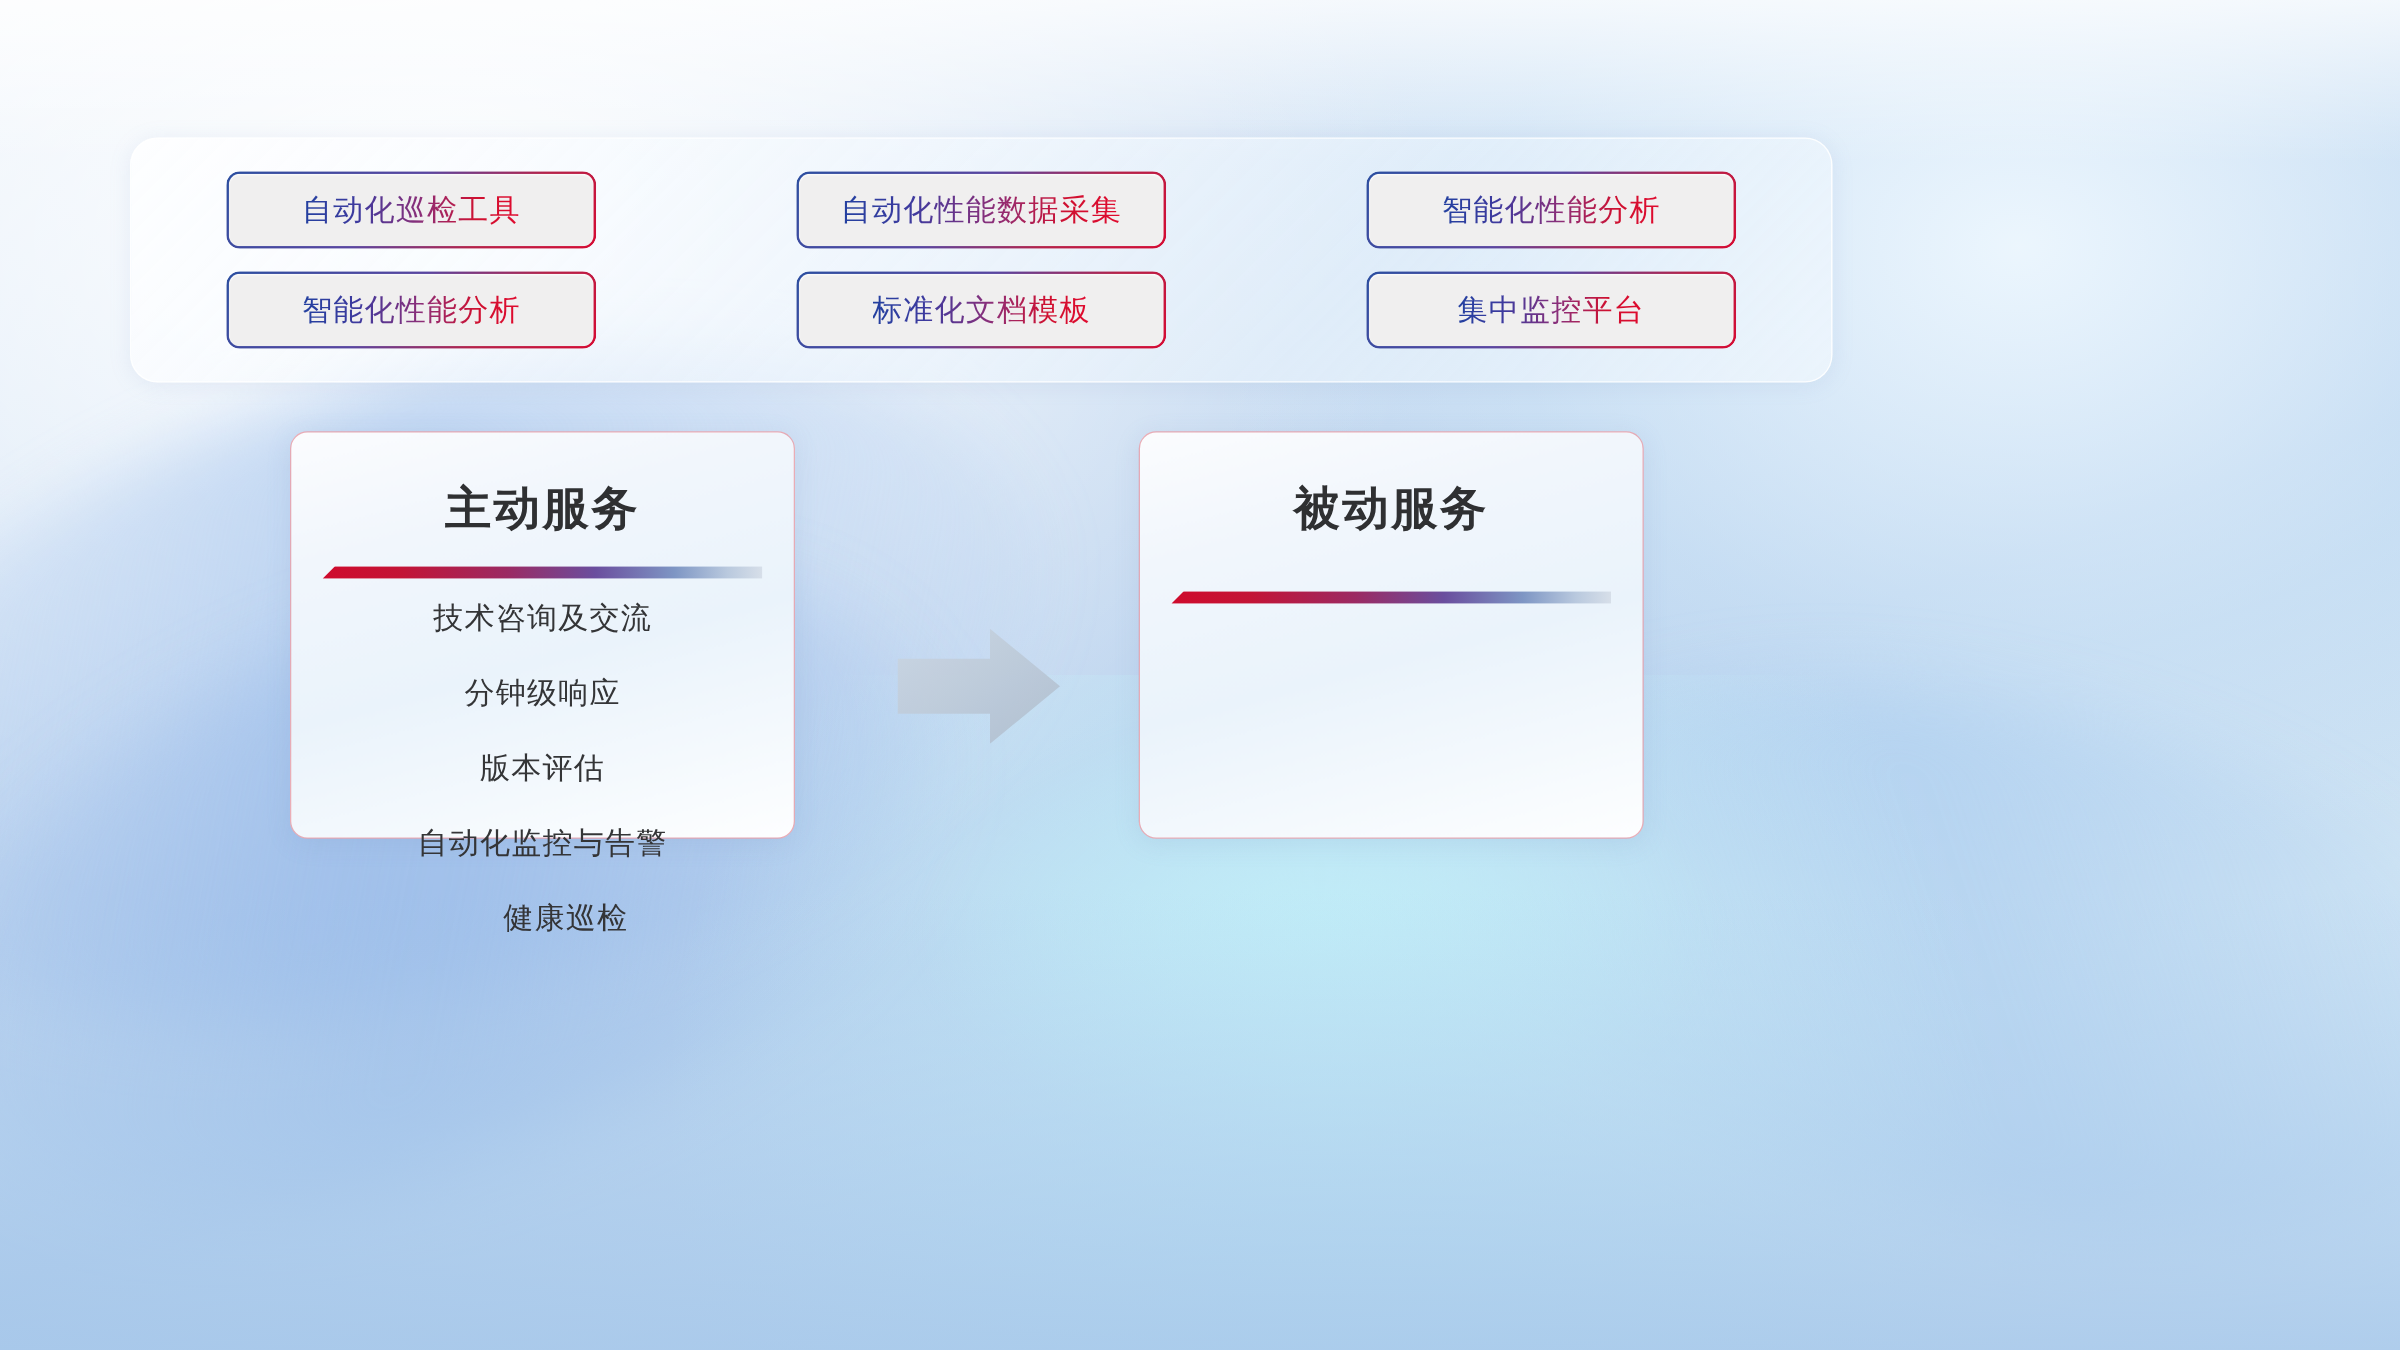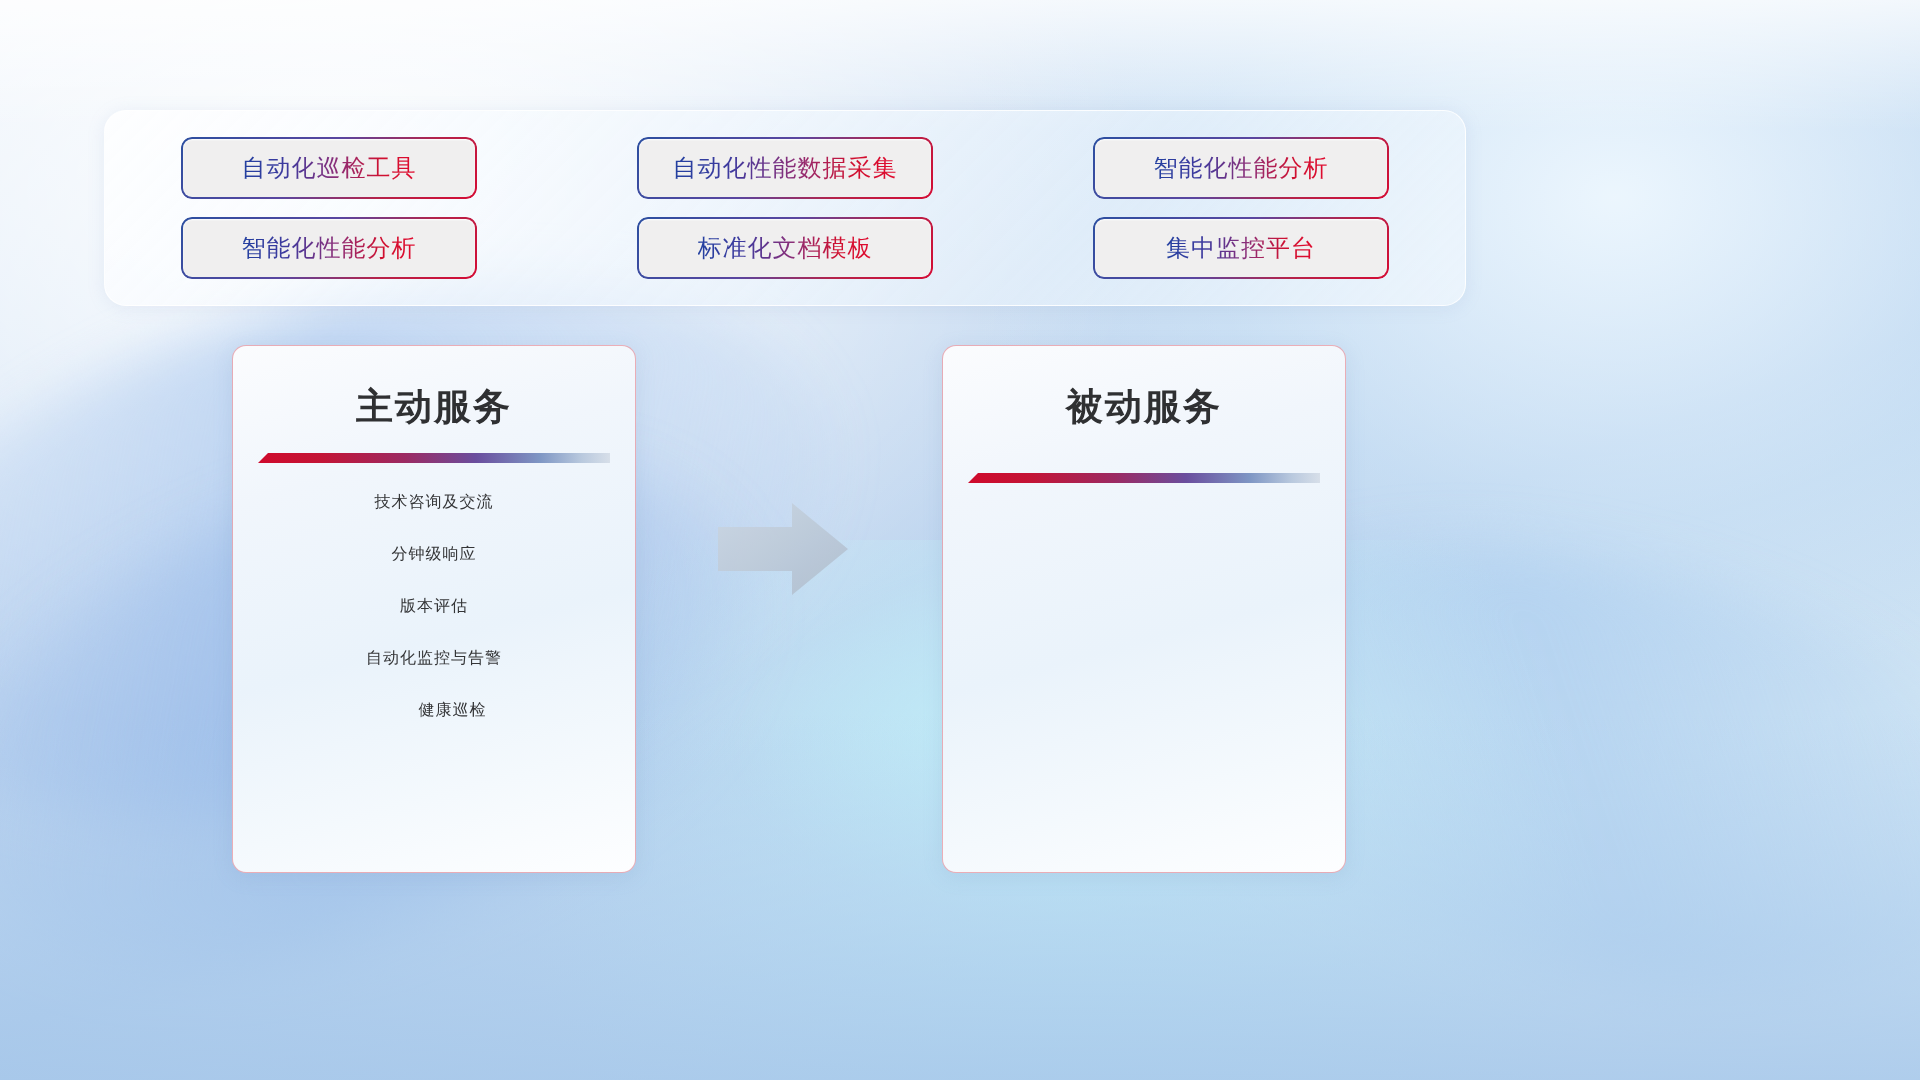--- a/index.html
+++ b/index.html
@@ -98,50 +98,50 @@
   .pill-text{
     font-size:24px;letter-spacing:1px;font-weight:400;
     background:linear-gradient(90deg,#2340a0 0%,#3f3a9e 26%,#8e2e77 55%,#cf1030 80%,#e10a2e 100%);
     -webkit-background-clip:text;background-clip:text;
     -webkit-text-fill-color:transparent;color:transparent;
     white-space:nowrap;
   }
 
   
   .card{
-    position:absolute;top:345px;width:404px;height:528px;
+    position:absolute;top:345px;width:404px;height:326px;
     border-radius:14px;
     background:linear-gradient(165deg,#fbfcfe 0%,#f1f6fc 25%,#eaf3fb 55%,#f4f9fd 80%,#fdfeff 100%);
     border:1px solid rgba(214,78,96,.45);
     box-shadow:0 4px 20px rgba(120,150,190,.16);
     box-sizing:border-box;
     padding:30px 24px 0;
     display:flex;flex-direction:column;align-items:center;
   }
   .card-left{left:232px;}
-  .card-right{left:942px;gap:20px;}
+  .card-right{left:911px;gap:20px;}
   .card-title{
     font-size:37px;font-weight:700;color:#2f3032;letter-spacing:2px;
     line-height:1;margin-top:12px;
   }
   .divider-wrap{
     width:352px;height:12px;margin-top:28px;position:relative;
   }
   .divider{
     position:absolute;left:0;top:0;width:100%;height:10px;
     background:linear-gradient(90deg,#cf0a2c 0%,#c31436 18%,#9b2a63 42%,#6a4e9e 62%,#7e96c4 80%,#b9c9de 92%,#d7dfe9 100%);
     clip-path:polygon(10px 0,100% 0,100% 100%,0 100%);
   }
   .card-list{
     margin-top:30px;width:100%;
     display:flex;flex-direction:column;align-items:center;
   }
   .card-item{
-    font-size:16px;color:#343537;letter-spacing:1px;line-height:1;
-    margin-bottom:36px;white-space:nowrap;font-family:Liberation Mono, monospace;
+    font-size:24px;color:#343537;letter-spacing:1px;line-height:1;
+    margin-bottom:36px;white-space:nowrap;
   }
   .card-item:last-child{margin-bottom:0;margin-left:37px;}
 
   
   .arrow{
     position:absolute;left:718px;top:503px;width:130px;height:92px;
     opacity:.92;
   }
 </style>
 </head>

